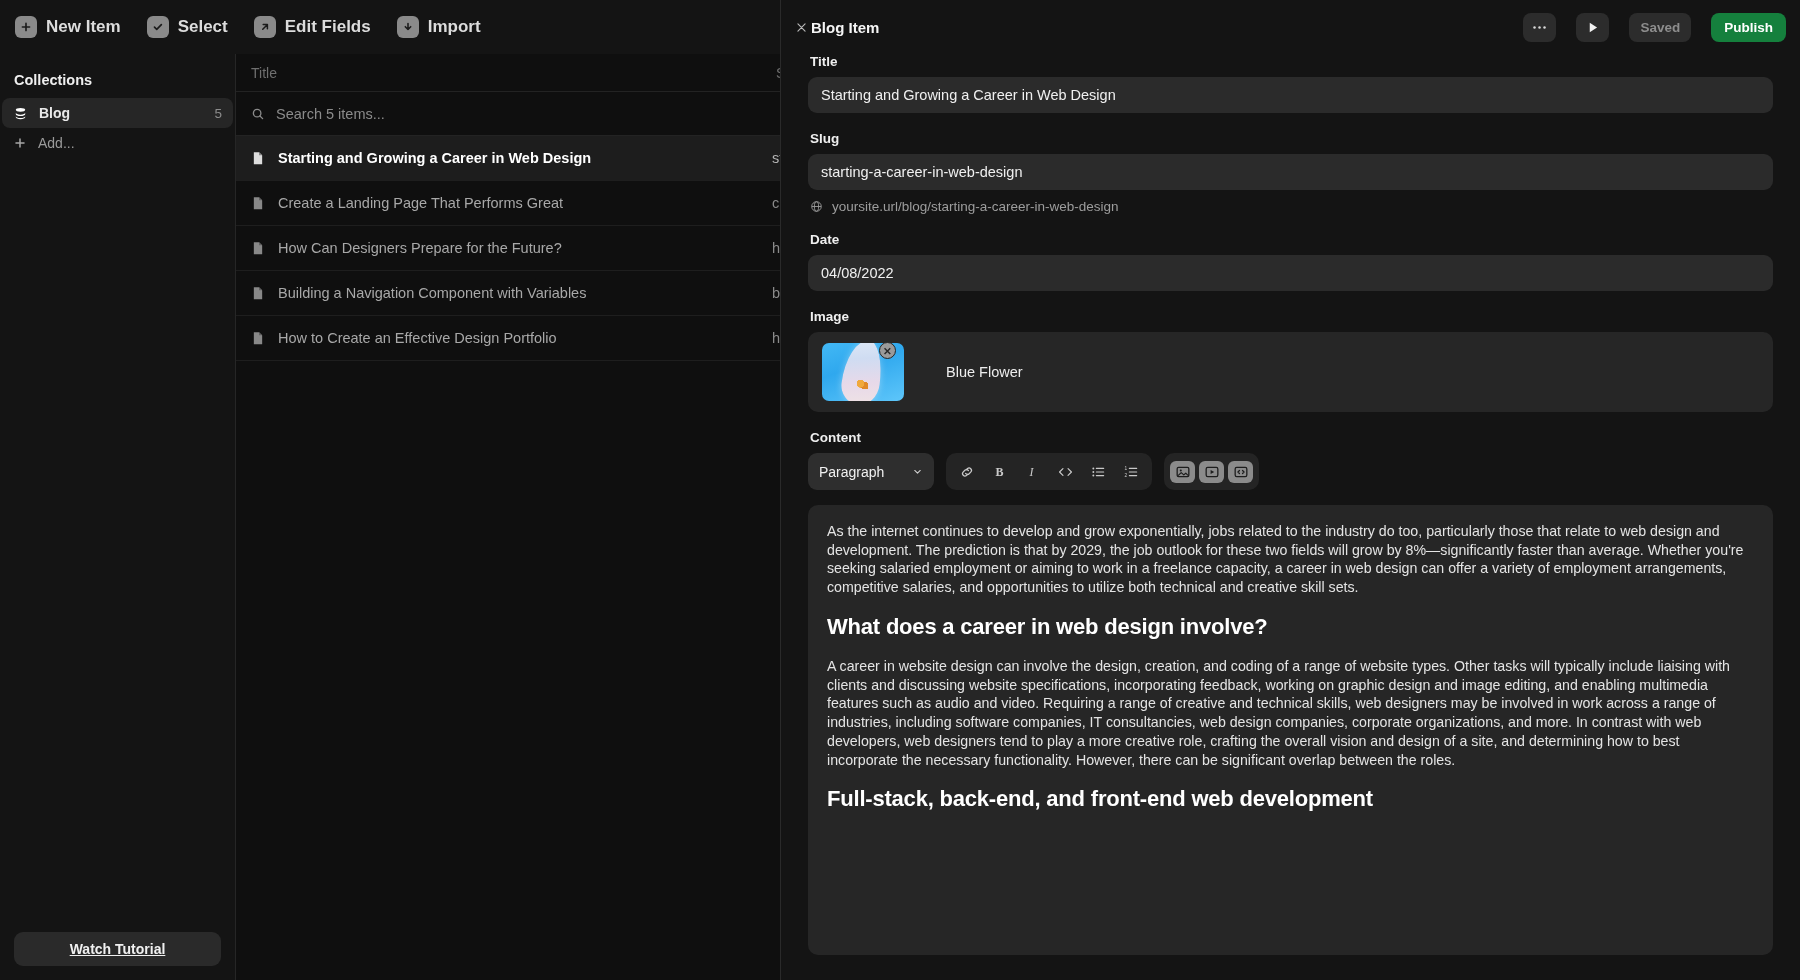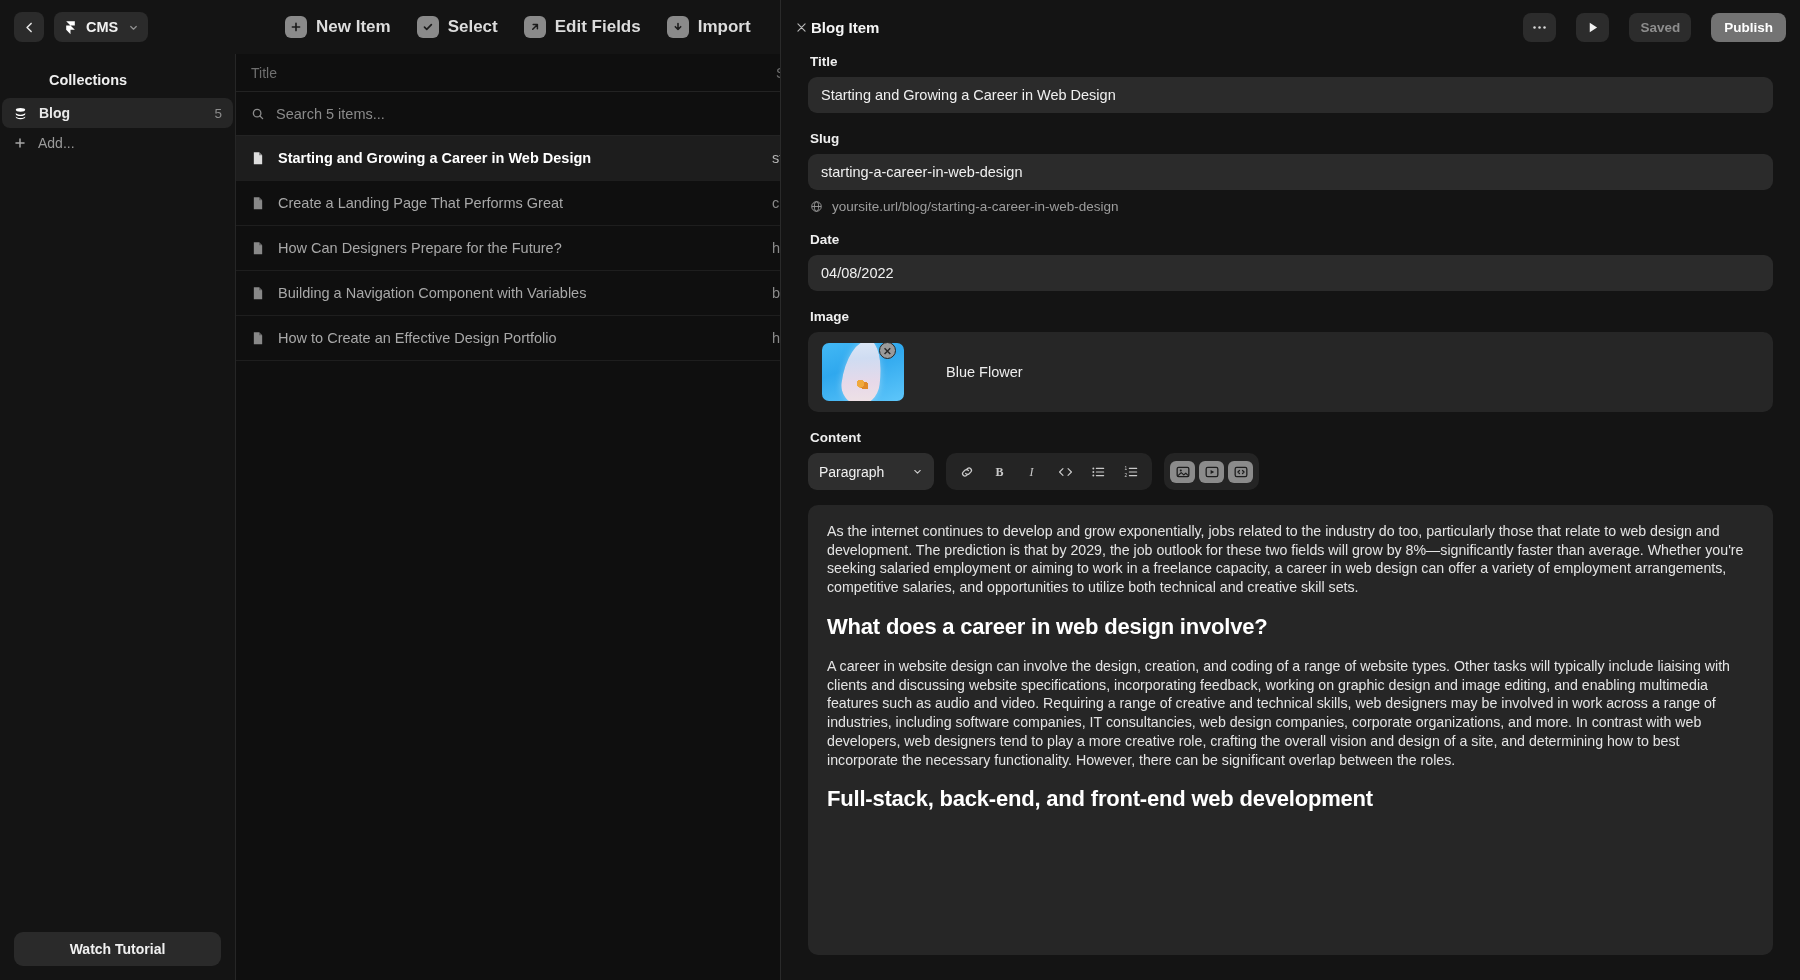--- a/index.html
+++ b/index.html
@@ -50,36 +50,36 @@
   .body { flex: 1 1 auto; display: flex; position: relative; min-height: 0; }
 
   
   .sidebar {
     width: 236px; flex: 0 0 236px;
     background: #141414;
     border-right: 1px solid #262626;
     display: flex; flex-direction: column;
     position: relative;
   }
-  .side-head { padding: 18px 14px 10px 14px; font-size: 14.5px; font-weight: 700; color: #efefef; margin-left: 35px; }
+  .side-head { padding: 18px 14px 10px 14px; font-size: 14.5px; font-weight: 700; color: #efefef; }
   .side-list { padding: 0 2px; }
   .side-item {
     height: 30px; border-radius: 8px;
     display: flex; align-items: center; gap: 11px;
     padding: 0 11px; font-size: 14px; color: #e9e9e9;
   }
   .side-item.sel { background: #262626; font-weight: 600; }
   .side-item .count { margin-left: auto; color: #8c8c8c; font-size: 13.5px; font-weight: 400; }
   .side-item.add { color: #9b9b9b; font-weight: 400; }
   .side-foot { margin-top: auto; padding: 14px; }
   .watch-btn {
     height: 34px; width: 100%; border-radius: 9px;
     background: #2a2a2a; color: #f0f0f0;
     font-size: 14px; font-weight: 700;
-    display: flex; align-items: center; justify-content: center;
+    display: flex; align-items: center; justify-content: center; text-decoration: underline;
   }
 
   
   .listpane { flex: 1 1 auto; background: #0f0f0f; position: relative; min-width: 0; }
   .lp-header {
     height: 38px; display: flex; align-items: center;
     border-bottom: 1px solid #232323;
     font-size: 14px; color: #6f6f6f;
   }
   .lp-col-title { padding-left: 15px; width: 536px; flex: 0 0 536px; }
@@ -121,21 +121,21 @@
   .panel-title { display: flex; align-items: center; gap: 3px; font-size: 15px; font-weight: 700; color: #f5f5f5; }
   .close-x { color: #b9b9b9; font-size: 15px; line-height: 1; }
   .panel-actions { margin-left: auto; display: flex; align-items: flex-end; gap: 20px; }
   .pa-btn {
     height: 29px; border-radius: 8px; background: #2c2c2c;
     display: flex; align-items: center; justify-content: center;
     padding: 0 11px; color: #e2e2e2; font-size: 13.5px; font-weight: 600;
   }
   .pa-btn.square { width: 33px; padding: 0; }
   .pa-btn.saved { color: #8d8d8d; font-weight: 600; }
-  .pa-btn.publish { background: #737373; color: #ffffff; font-weight: 700; padding: 0 13px; }
+  .pa-btn.publish { background: #15803d; color: #ffffff; font-weight: 700; padding: 0 13px; }
 
   .panel-body { flex: 1 1 auto; overflow: hidden; padding: 0 27px 0 27px; }
   .field-label { font-size: 13.5px; font-weight: 700; color: #efefef; margin: 0 0 8px 2px; }
   .field-gap { height: 18px; }
   .input {
     height: 36px; border-radius: 9px; background: #2b2b2b;
     display: flex; align-items: center; padding: 0 13px;
     font-size: 14.5px; color: #f0f0f0;
   }
   .slug-url {
@@ -204,36 +204,20 @@
     margin: 4px 0 17px 0; letter-spacing: -.2px;
   }
   svg { display: block; }
 </style>
 </head>
 <body>
 
 <div class="app">
 
   <div class="topbar">
-    <div class="tb-left">
-      <div class="icon-btn">
-        <svg width="13" height="13" viewBox="0 0 16 16" fill="none">
-          <path d="M10 3L5 8l5 5" stroke="#e6e6e6" stroke-width="1.9" stroke-linecap="round" stroke-linejoin="round"></path>
-        </svg>
-      </div>
-      <div class="cms-chip">
-        <svg width="15" height="15" viewBox="0 0 16 16">
-          <path d="M3.4 1.3h9.2v4.6H8L3.4 1.3zM3.4 5.9H8l4.6 4.6H3.4V5.9zM3.4 10.5H8v4.6L3.4 10.5z" fill="#ffffff"></path>
-        </svg>
-        <span>CMS</span>
-        <svg class="chev" width="11" height="11" viewBox="0 0 16 16" fill="none">
-          <path d="M4 6.5L8 10.5l4-4" stroke="#e6e6e6" stroke-width="1.7" stroke-linecap="round" stroke-linejoin="round"></path>
-        </svg>
-      </div>
-    </div>
 
     <div class="tb-mid">
       <div class="tool">
         <span class="sq">
           <svg width="12" height="12" viewBox="0 0 16 16" fill="none">
               <path d="M8 3.2v9.6M3.2 8h9.6" stroke="#1b1b1b" stroke-width="2.2" stroke-linecap="round"></path>
             </svg>
         </span>
         <span>New Item</span>
       </div>

